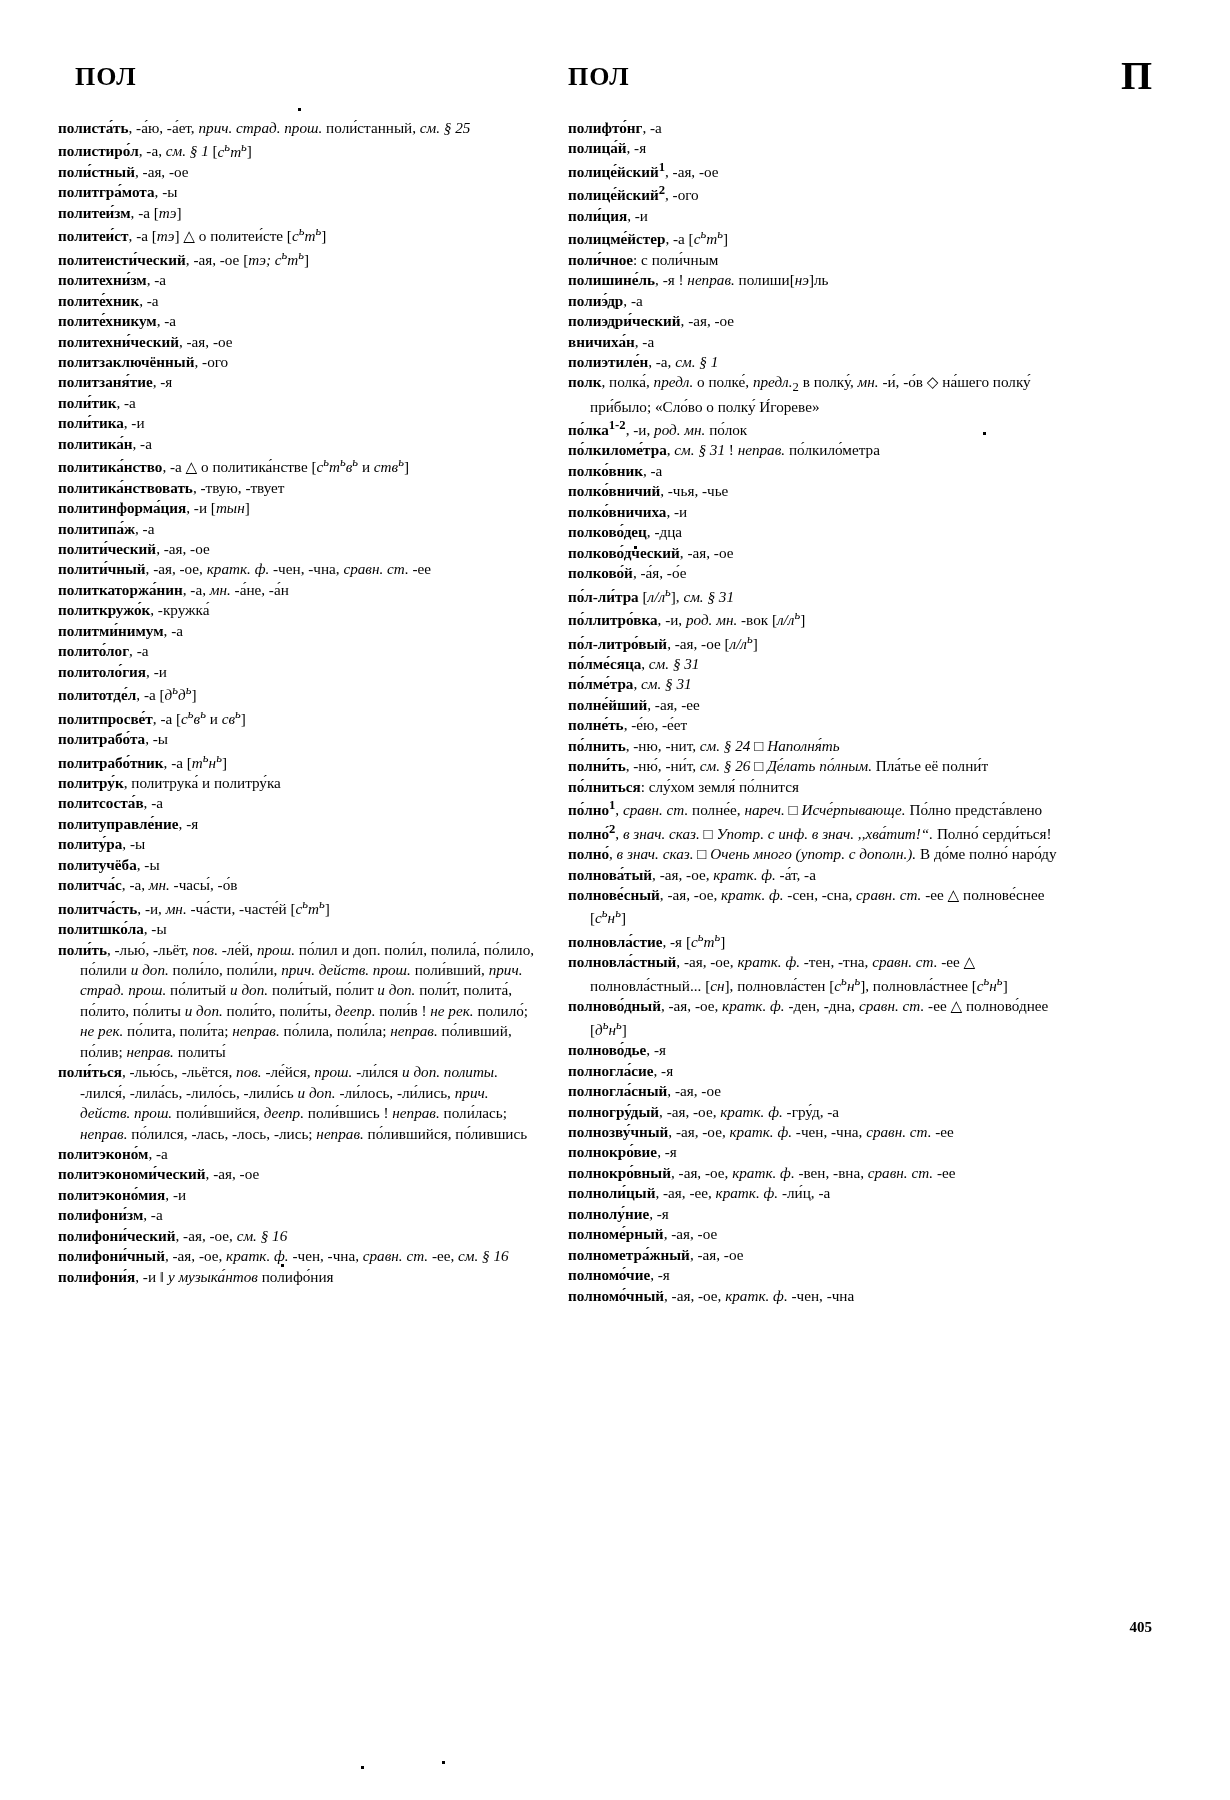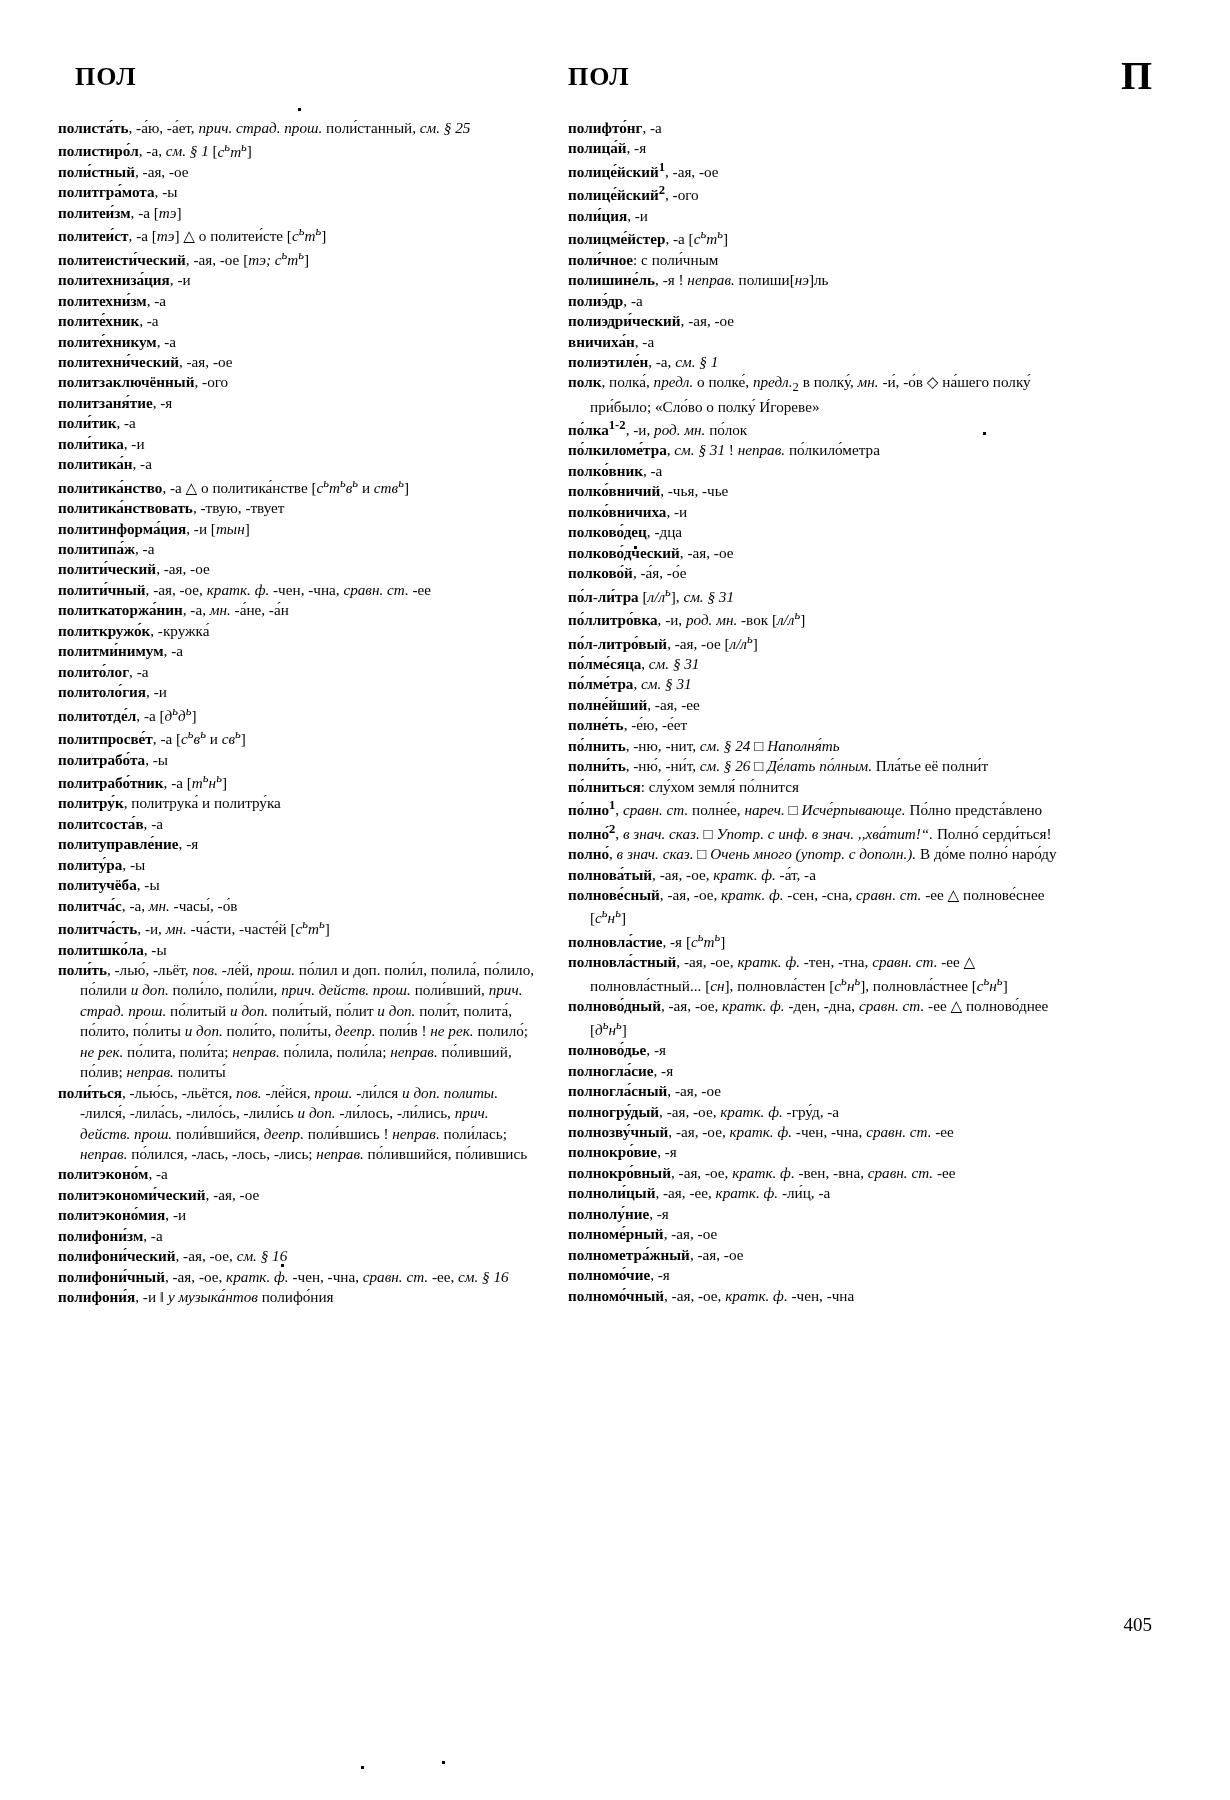--- a/index.html
+++ b/index.html
@@ -68,22 +68,22 @@
     text-indent: -22px;
     padding-left: 22px;
     white-space: normal;
   }
   .hw { font-weight: bold; }
 
   .pagenum {
     position: absolute;
     right: 78px;
     bottom: 57px;
-    font-size: 19px;
-    font-weight: normal;
+    font-size: 15px;
+    font-weight: bold;
     margin-left: 36px;
   }
   .dot-tl { position: absolute; left: 298px; top: 108px; width: 3px; height: 3px; background: #000; }
   .dot-tr { position: absolute; left: 983px; top: 432px; width: 3px; height: 3px; background: #000; }
   .dot-ml { position: absolute; left: 634px; top: 546px; width: 3px; height: 3px; background: #000; }
   .dot-b1 { position: absolute; left: 281px; top: 1264px; width: 3px; height: 3px; background: #000; }
   .dot-b2 { position: absolute; left: 442px; top: 1761px; width: 3px; height: 3px; background: #000; }
   .dot-b3 { position: absolute; left: 361px; top: 1766px; width: 3px; height: 3px; background: #000; }
 </style>
 </head>
@@ -98,21 +98,20 @@
   </div>
 
   <div class="col col-left" id="col-left">
       <p class="entry"><span class="hw">полиста́ть</span>, -а́ю, -а́ет, <i>прич. страд. прош.</i> поли́станный, <i>см.</i> <i>§ 25</i></p>
       <p class="entry"><span class="hw">полистиро́л</span>, -а, <i>см.</i> <i>§ 1</i> [<i>с<sup>ь</sup>т<sup>ь</sup></i>]</p>
       <p class="entry"><span class="hw">поли́стный</span>, -ая, -ое</p>
       <p class="entry"><span class="hw">политгра́мота</span>, -ы</p>
       <p class="entry"><span class="hw">политеи́зм</span>, -а [<i>тэ</i>]</p>
       <p class="entry"><span class="hw">политеи́ст</span>, -а [<i>тэ</i>] △ о политеи́сте [<i>с<sup>ь</sup>т<sup>ь</sup></i>]</p>
       <p class="entry"><span class="hw">политеисти́ческий</span>, -ая, -ое [<i>тэ; с<sup>ь</sup>т<sup>ь</sup></i>]</p>
-      <p class="entry"><span class="hw">политехниза́ция</span>, -и</p>
       <p class="entry"><span class="hw">политехни́зм</span>, -а</p>
       <p class="entry"><span class="hw">полите́хник</span>, -а</p>
       <p class="entry"><span class="hw">полите́хникум</span>, -а</p>
       <p class="entry"><span class="hw">политехни́ческий</span>, -ая, -ое</p>
       <p class="entry"><span class="hw">политзаключённый</span>, -ого</p>
       <p class="entry"><span class="hw">политзаня́тие</span>, -я</p>
       <p class="entry"><span class="hw">поли́тик</span>, -а</p>
       <p class="entry"><span class="hw">поли́тика</span>, -и</p>
       <p class="entry"><span class="hw">политика́н</span>, -а</p>
       <p class="entry"><span class="hw">политика́нство</span>, -а △ о политика́нстве [<i>с<sup>ь</sup>т<sup>ь</sup>в<sup>ь</sup></i> и <i>ств<sup>ь</sup></i>]</p>

